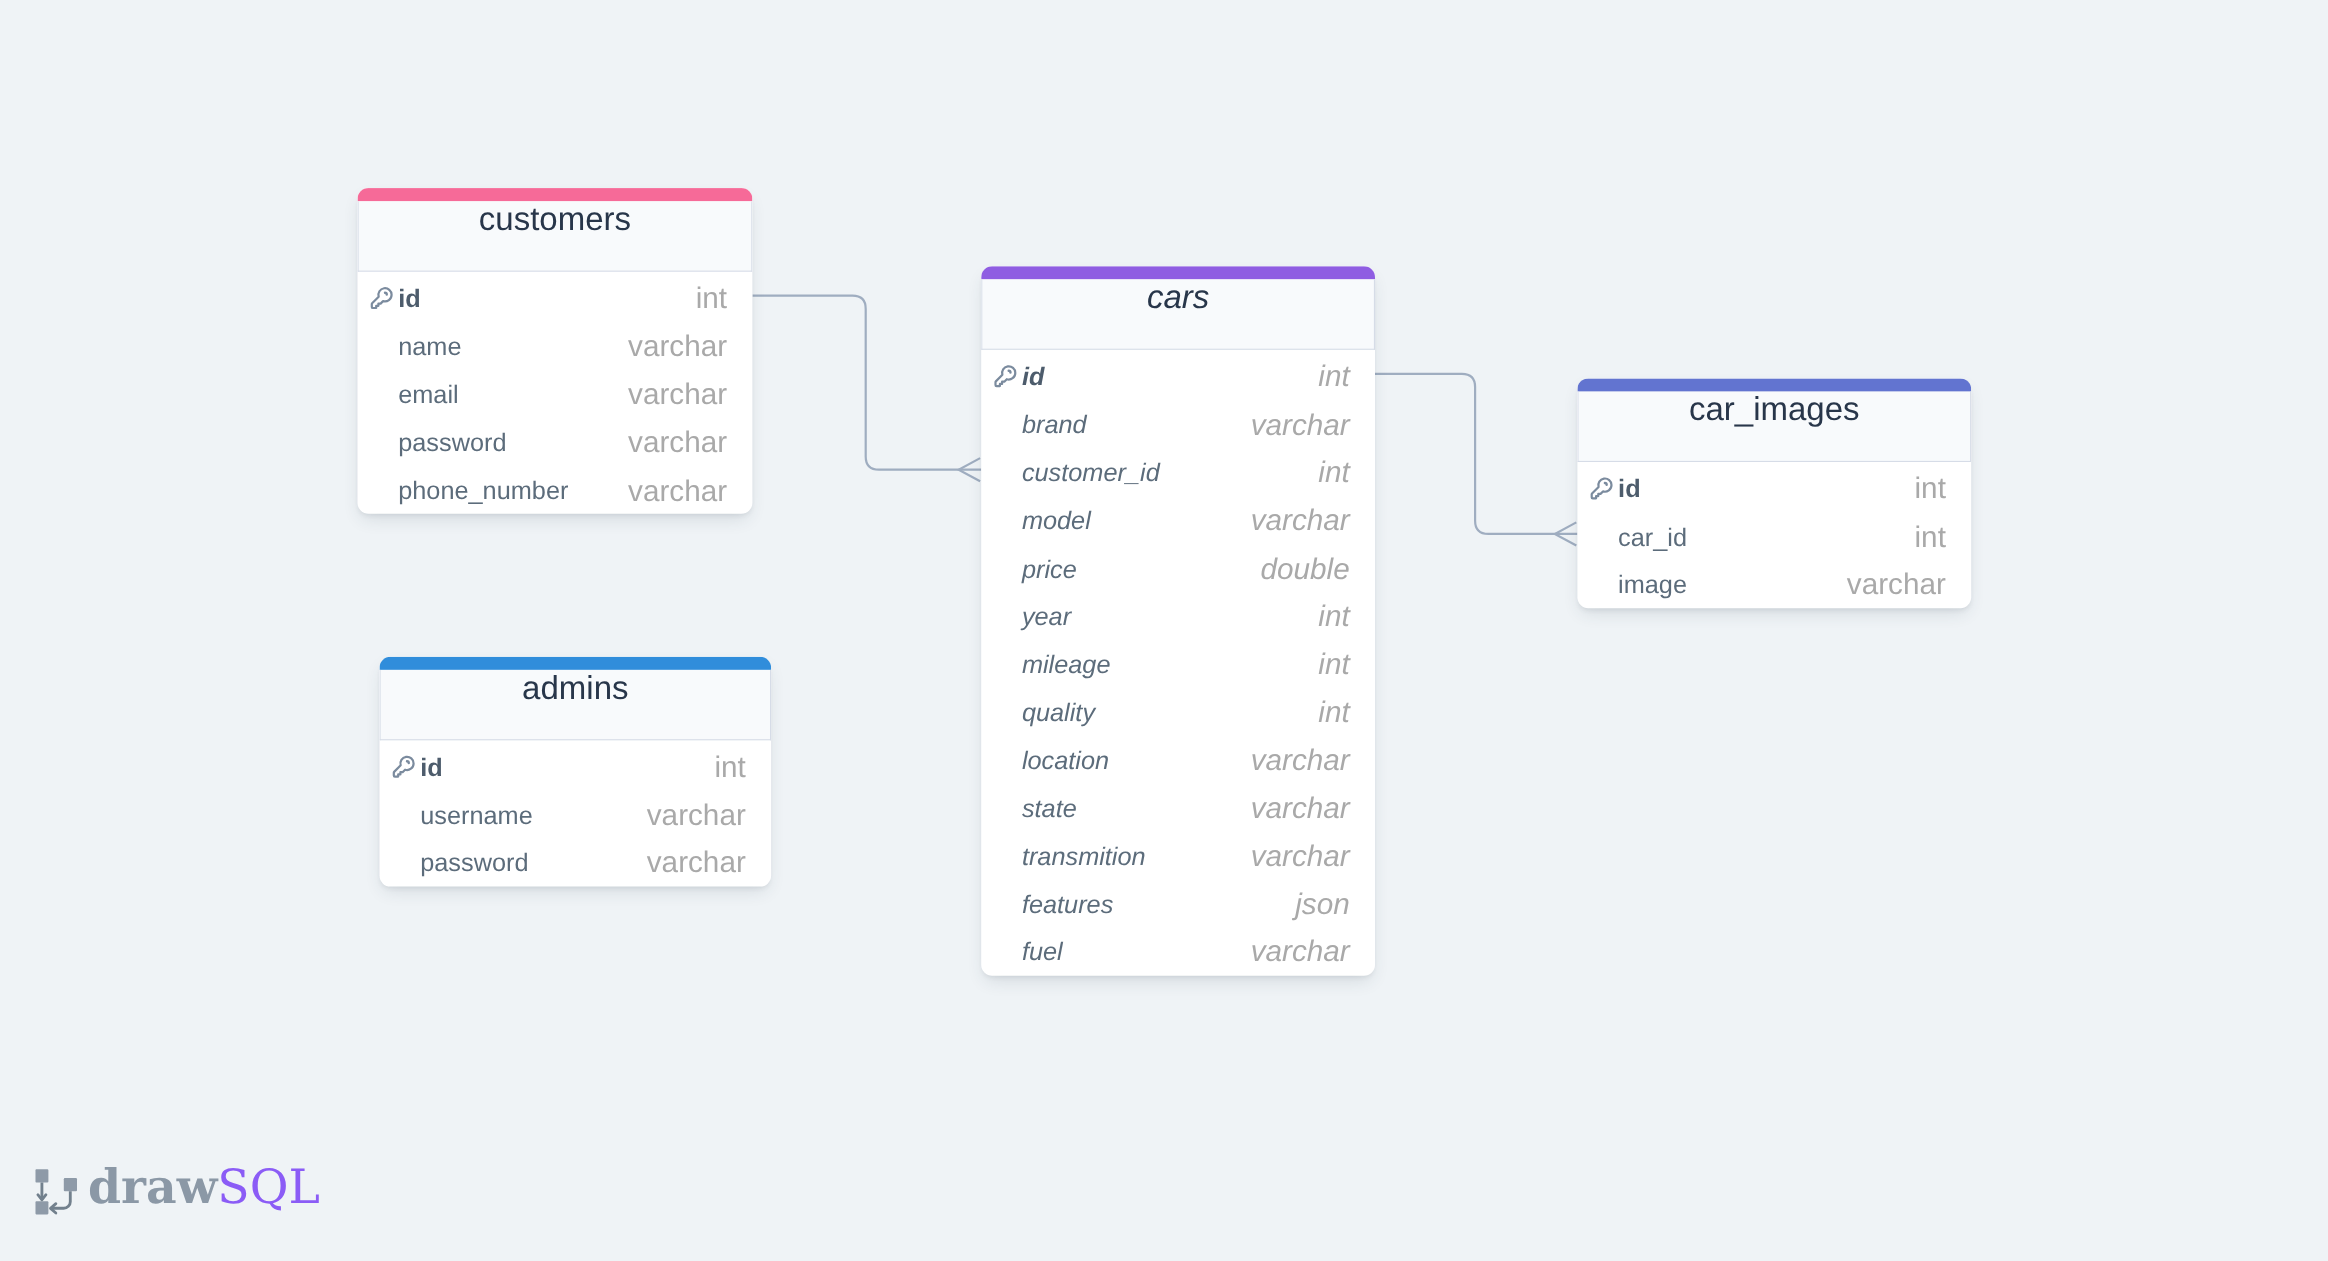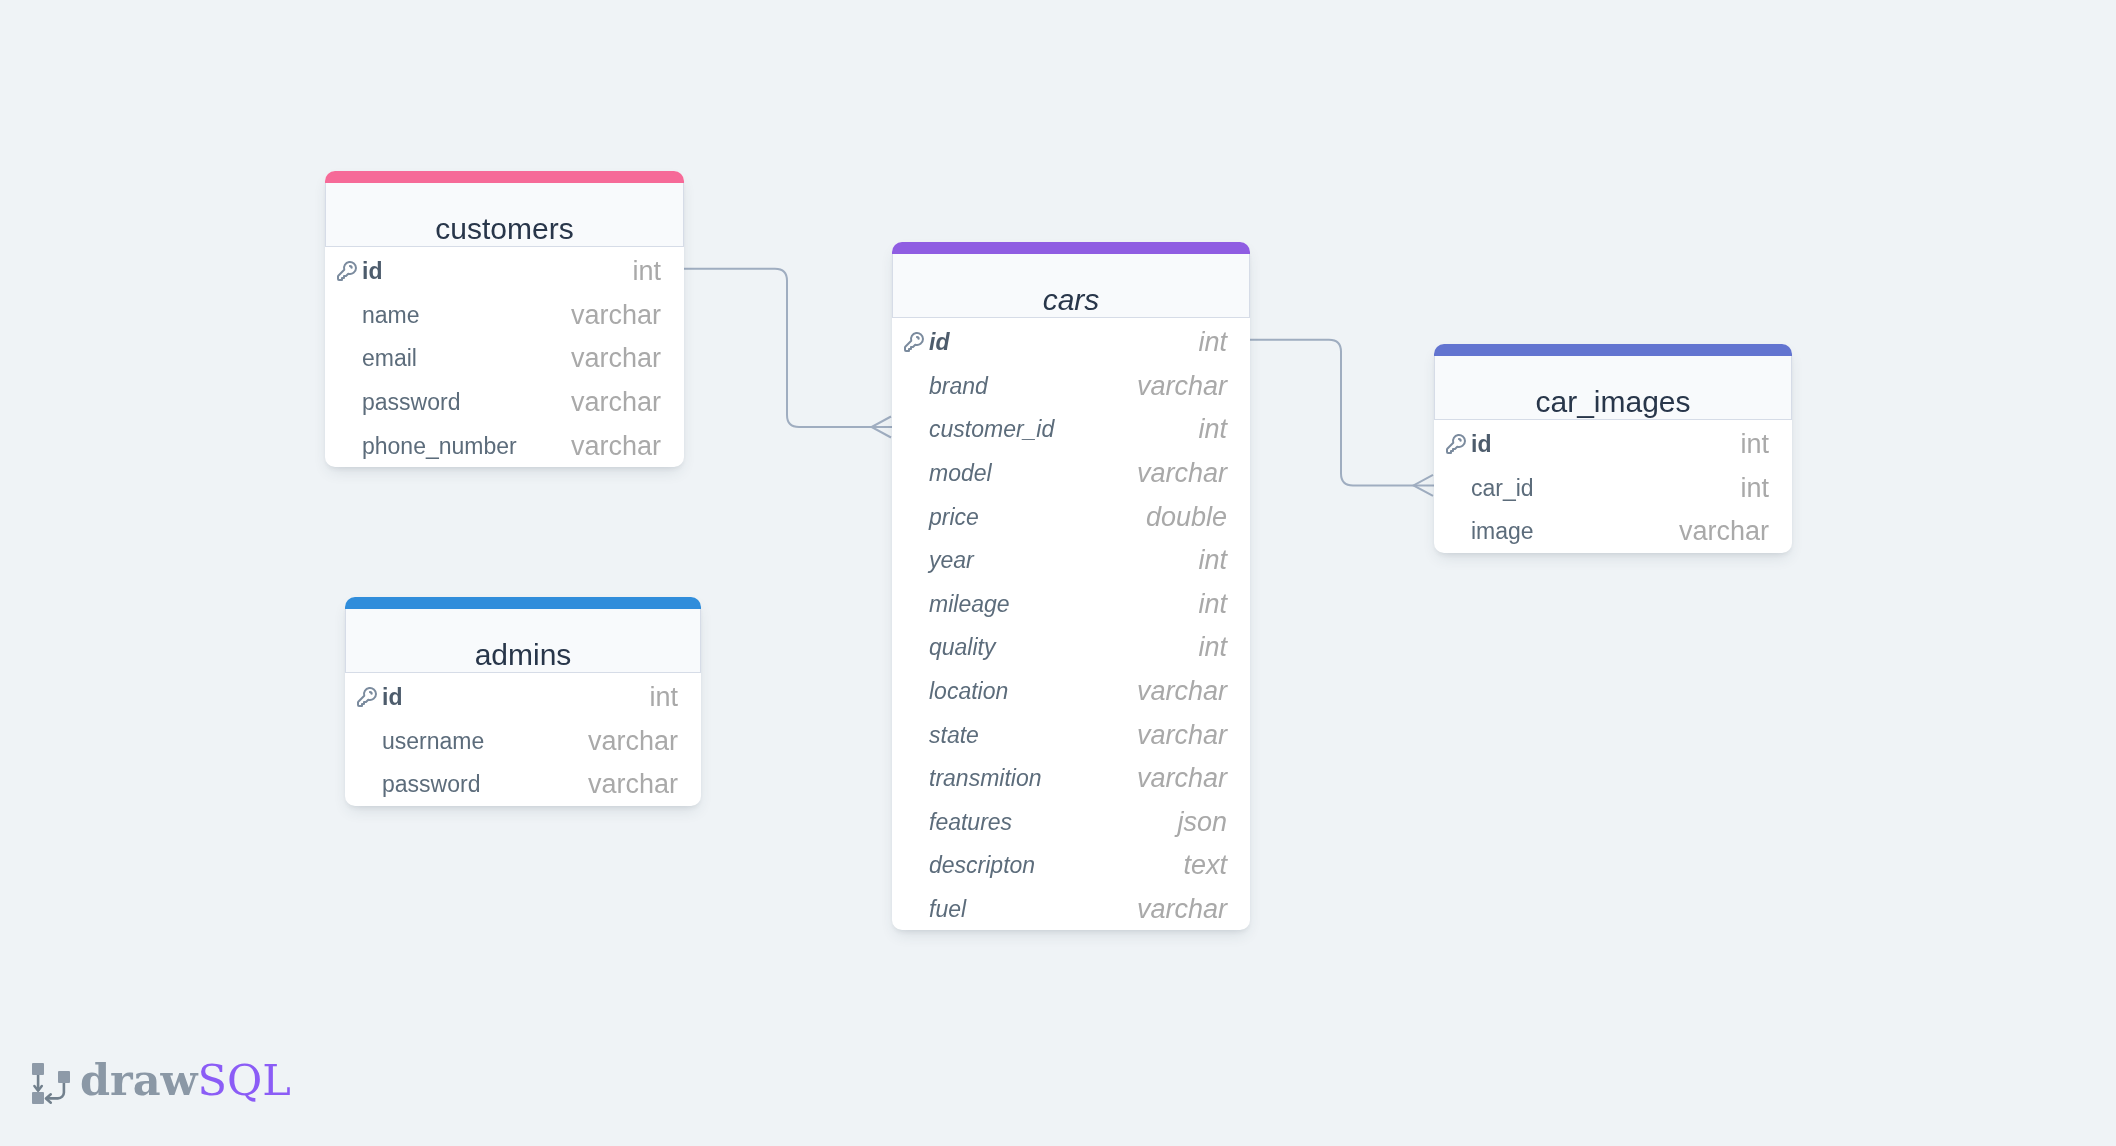--- a/index.html
+++ b/index.html
@@ -7,21 +7,21 @@
   body{width:2116px;height:1146px;background:#eff3f6;-webkit-font-smoothing:antialiased;
        font-family:"Liberation Sans",sans-serif;overflow:hidden;position:relative;}
   #stage{position:absolute;left:0;top:0;width:2116px;height:1146px;}
   .tbl, #logo{transform:translateZ(0);}
   svg#links{position:absolute;left:0;top:0;width:2116px;height:1146px;pointer-events:none;}
   .tbl{position:absolute;background:#ffffff;border-radius:10px;
        box-shadow:0 3px 5px -2px rgba(45,62,80,.10), 0 7px 16px -4px rgba(45,62,80,.14);
        overflow:hidden;}
   .bar{height:12px;width:100%;}
   .thead{background:#f8fafc;border:1px solid #d6dce7;border-top:none;box-sizing:border-box;
-         display:flex;align-items:flex-end;justify-content:center;}
+         display:flex;align-items:flex-start;justify-content:center;}
   .tname{font-size:30px;color:#28364a;}
   .row{display:flex;align-items:center;padding:0 23px 0 10px;}
   .row > *{position:relative;top:2px;}
   .cleft{flex:1;display:flex;align-items:center;position:relative;}
   .keyicon{width:24px;height:24px;margin-right:3px;flex:none;display:block;position:relative;top:-1px;}
   .cname{font-size:23px;color:#5c6c7b;}
   .cname.pk{font-weight:bold;color:#4d5c6c;}
   .nokey{margin-left:27px;}
   .ctype{font-size:27px;color:#a9a9a9;}
   #logo{position:absolute;left:32px;top:1062px;display:flex;align-items:center;}
@@ -193,26 +193,20 @@
             <span class="ctype">varchar</span>
           </div>
           <div class="row" style="height: 43.6px;">
             <div class="cleft">
               <span class="cname nokey">features</span>
             </div>
             <span class="ctype">json</span>
           </div>
           <div class="row" style="height: 43.6px;">
             <div class="cleft">
-              <span class="cname nokey">descripton</span>
-            </div>
-            <span class="ctype">text</span>
-          </div>
-          <div class="row" style="height: 43.6px;">
-            <div class="cleft">
               <span class="cname nokey">fuel</span>
             </div>
             <span class="ctype">varchar</span>
           </div>
         </div>
       </div>
       <div class="tbl" style="left: 1434px; top: 344px; width: 358px;">
         <div class="bar" style="background: rgb(98, 116, 208);"></div>
         <div class="thead" style="height: 64px;">
           <div class="tname">car_images</div>

